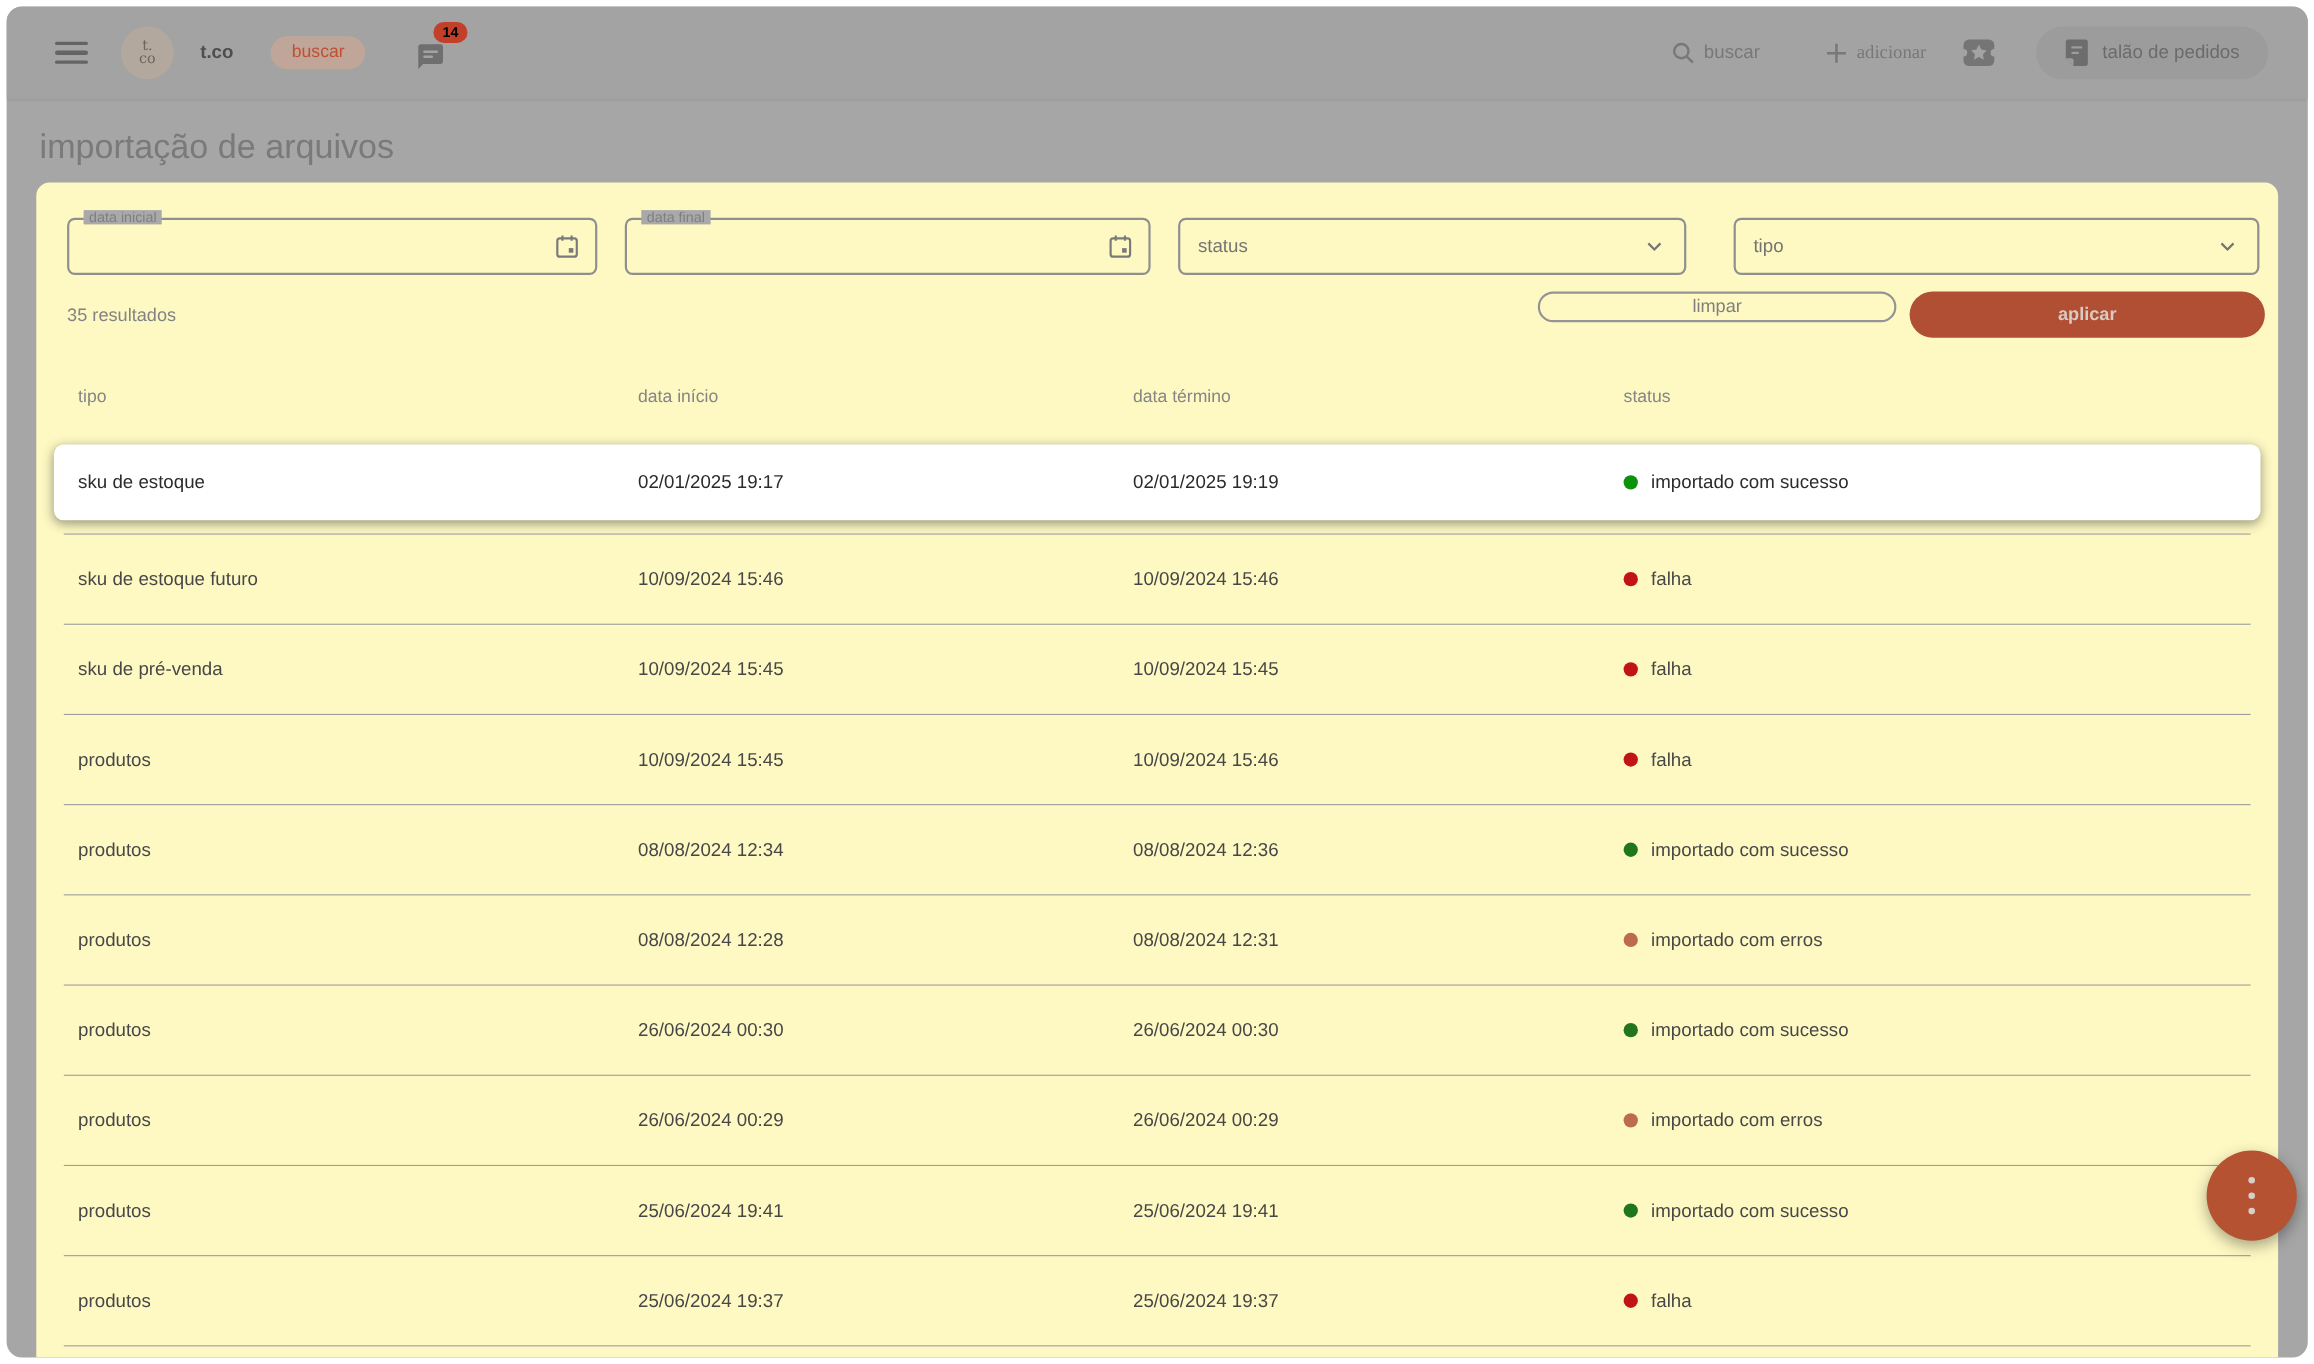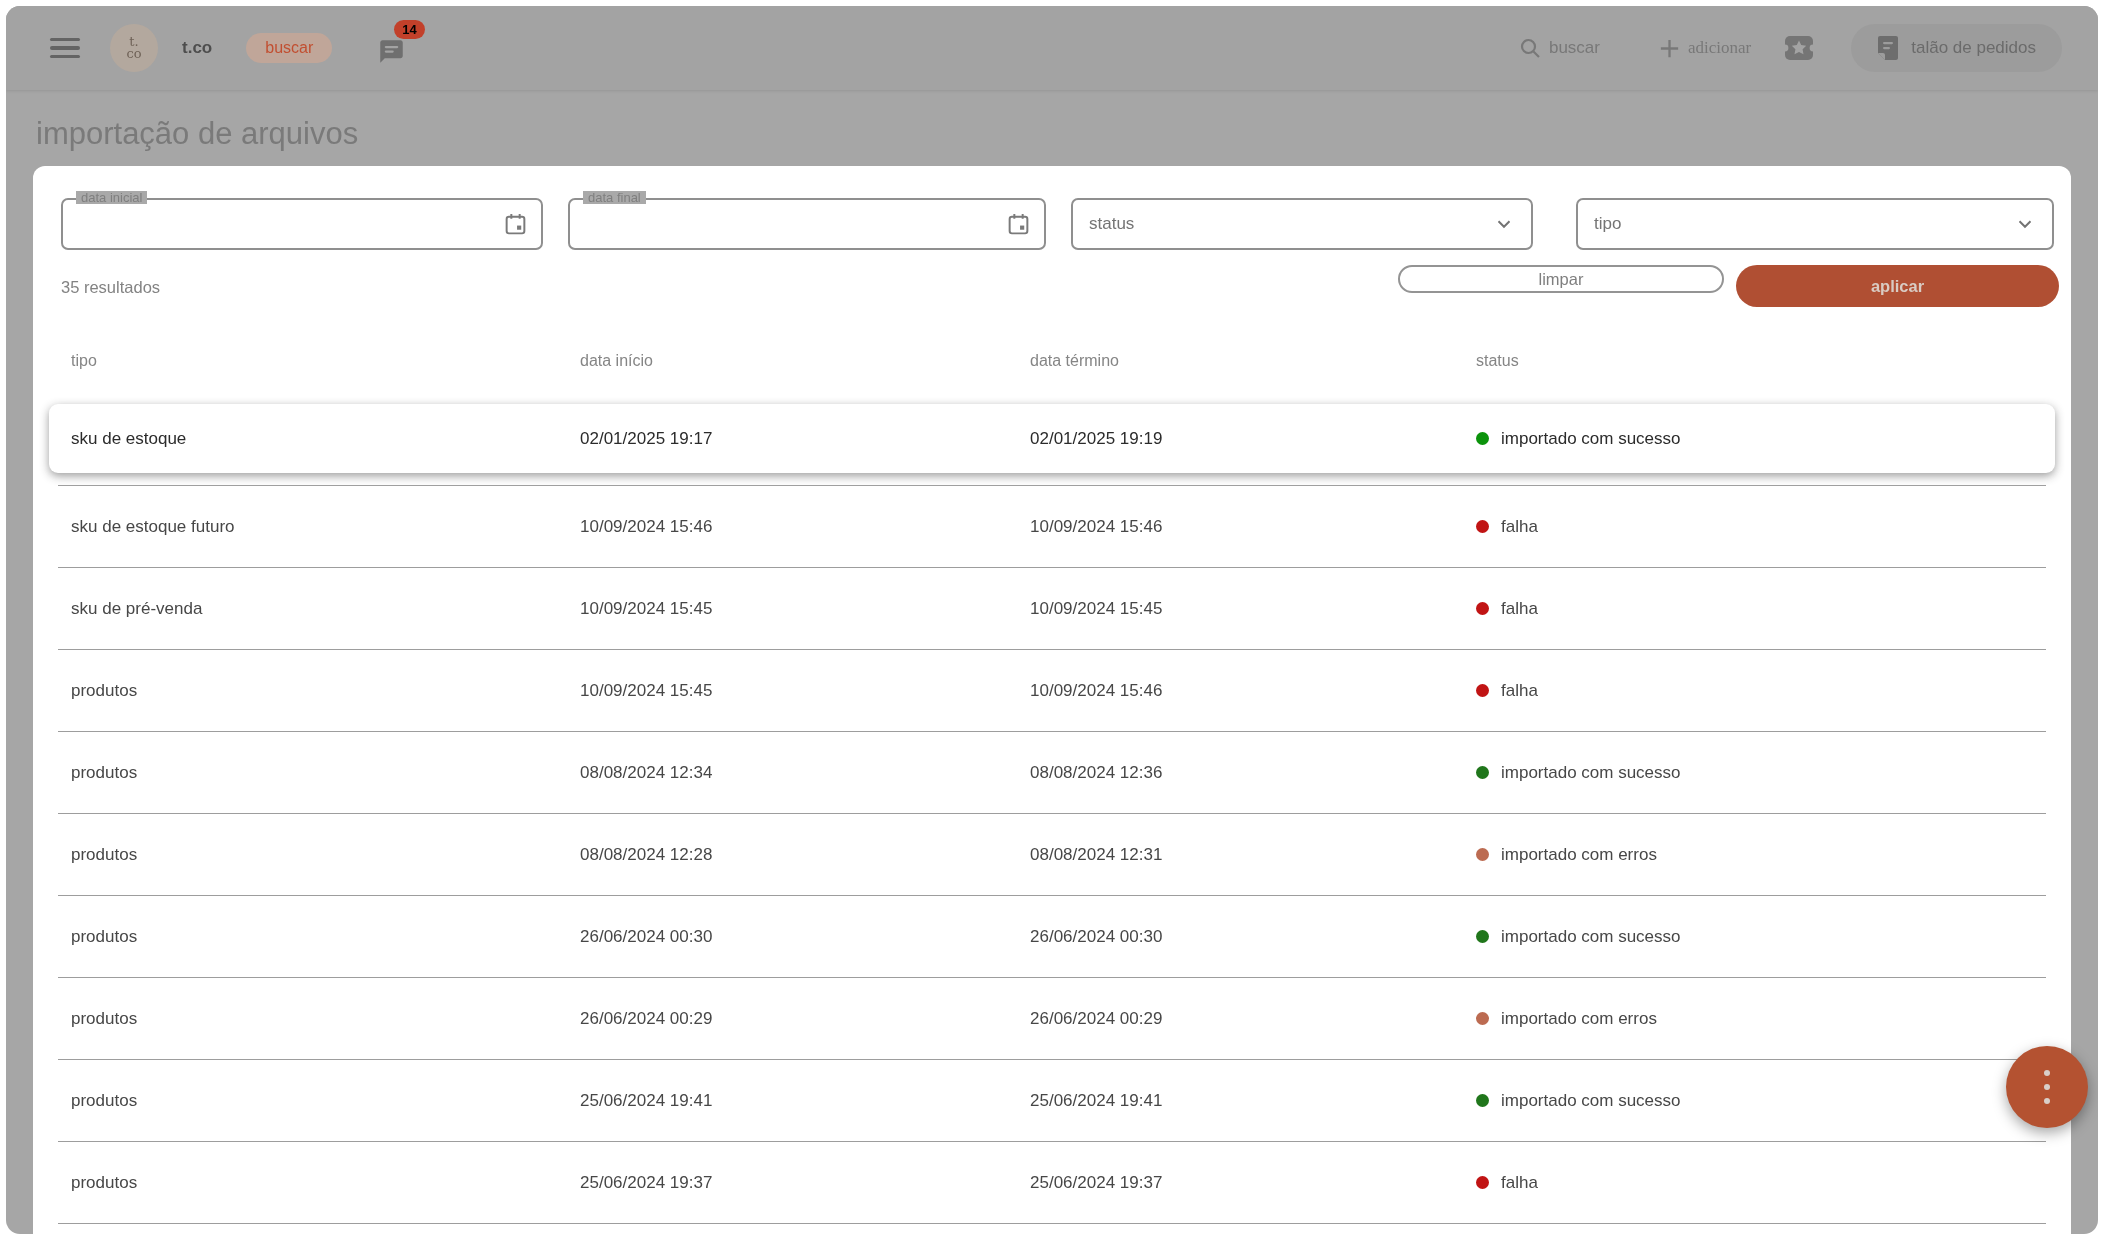--- a/index.html
+++ b/index.html
@@ -38,21 +38,21 @@
   .orders-btn{
     display:flex;align-items:center;gap:12px;background:#9c9c9c;color:#6b6b6b;
     font-size:17px;height:48px;padding:0 26px;border-radius:24px;border:none;cursor:pointer;
     font-family:"Liberation Sans",sans-serif;
   }
 
   
   .page-title{position:absolute;left:30px;top:110px;font-size:31px;font-weight:400;color:#7a7a7a;}
   .card{
     position:absolute;left:27px;right:27px;top:160px;bottom:0;
-    background:#ffffff;border-radius:12px 12px 0 0;
+    background:#fef9c3;border-radius:12px 12px 0 0;
   }
   
   .field{position:absolute;height:52px;border:2px solid #8f8f8f;border-radius:7px;box-sizing:border-box;}
   .field .flabel{
     position:absolute;top:-9px;left:13px;background:#a9a9a9;padding:0 5px;
     font-size:13px;color:#7f7f7f;line-height:1;
   }
   .field .ficon{position:absolute;right:13px;top:50%;transform:translateY(-50%);display:flex;}
   .select-field{position:absolute;height:52px;border:2px solid #8f8f8f;border-radius:7px;box-sizing:border-box;
     display:flex;align-items:center;padding:0 16px;justify-content:space-between;cursor:pointer;}

